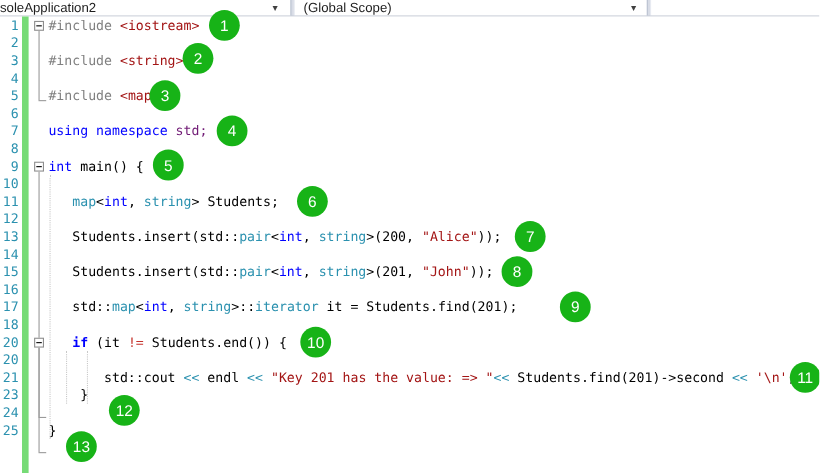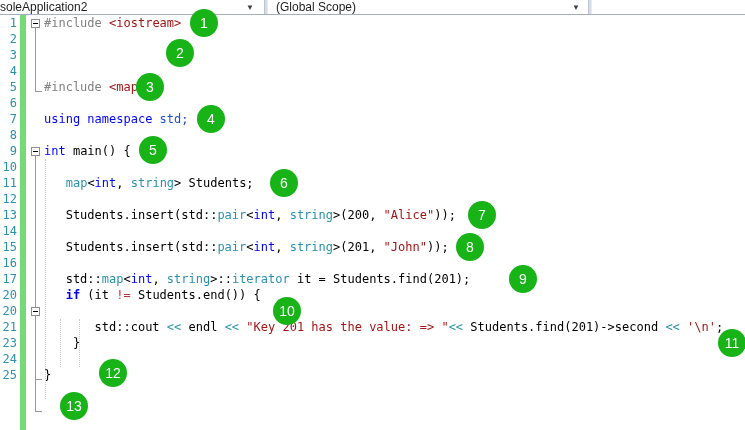--- a/index.html
+++ b/index.html
@@ -54,36 +54,37 @@
         <div class="row">
           <span class="ln">1</span>
           <span class="code"><span style="color: rgb(128, 128, 128);">#include</span><span style="color: rgb(0, 0, 0);"> </span><span style="color: rgb(163, 21, 21);">&lt;iostream&gt;</span></span>
         </div>
         <div class="row">
           <span class="ln">2</span>
           <span class="code"></span>
         </div>
         <div class="row">
           <span class="ln">3</span>
+          <span class="code"><span style="color: rgb(128, 128, 128);">#include</span><span style="color: rgb(0, 0, 0);"> </span><span style="color: rgb(163, 21, 21);">&lt;string&gt;</span></span>
         </div>
         <div class="row">
           <span class="ln">4</span>
           <span class="code"></span>
         </div>
         <div class="row">
           <span class="ln">5</span>
           <span class="code"><span style="color: rgb(128, 128, 128);">#include</span><span style="color: rgb(0, 0, 0);"> </span><span style="color: rgb(163, 21, 21);">&lt;map&gt;</span></span>
         </div>
         <div class="row">
           <span class="ln">6</span>
           <span class="code"></span>
         </div>
         <div class="row">
           <span class="ln">7</span>
-          <span class="code"><span style="color: rgb(0, 0, 255);">using</span><span style="color: rgb(0, 0, 0);"> </span><span style="color: rgb(0, 0, 255);">namespace</span><span style="color: #1d4ed8;"> std;</span></span>
+          <span class="code"><span style="color: rgb(0, 0, 255);">using</span><span style="color: rgb(0, 0, 0);"> </span><span style="color: rgb(0, 0, 255);">namespace</span><span style="color: #701a75;"> std;</span></span>
         </div>
         <div class="row">
           <span class="ln">8</span>
           <span class="code"></span>
         </div>
         <div class="row">
           <span class="ln">9</span>
           <span class="code"><span style="color: rgb(0, 0, 255);">int</span><span style="color: rgb(0, 0, 0);"> main() {</span></span>
         </div>
         <div class="row">
@@ -110,20 +111,24 @@
           <span class="ln">15</span>
           <span class="code"><span style="color: rgb(0, 0, 0);">   Students.insert(std::</span><span style="color: rgb(43, 145, 175);">pair</span><span style="color: rgb(0, 0, 0);">&lt;</span><span style="color: rgb(0, 0, 255);">int</span><span style="color: rgb(0, 0, 0);">, </span><span style="color: rgb(43, 145, 175);">string</span><span style="color: rgb(0, 0, 0);">&gt;(201, </span><span style="color: rgb(163, 21, 21);">"John"</span><span style="color: rgb(0, 0, 0);">));</span></span>
         </div>
         <div class="row">
           <span class="ln">16</span>
           <span class="code"></span>
         </div>
         <div class="row">
           <span class="ln">17</span>
           <span class="code"><span style="color: rgb(0, 0, 0);">   std::</span><span style="color: rgb(43, 145, 175);">map</span><span style="color: rgb(0, 0, 0);">&lt;</span><span style="color: rgb(0, 0, 255);">int</span><span style="color: rgb(0, 0, 0);">, </span><span style="color: rgb(43, 145, 175);">string</span><span style="color: rgb(0, 0, 0);">&gt;::</span><span style="color: rgb(43, 145, 175);">iterator</span><span style="color: rgb(0, 0, 0);"> it = Students.find(201);</span></span>
+        </div>
+        <div class="row">
+          <span class="ln">18</span>
+          <span class="code"></span>
         </div>
         <div class="row">
           <span class="ln">20</span>
           <span class="code"><span style="color: rgb(0, 0, 0);">   </span><span style="color: rgb(0, 0, 255); font-weight: bold;">if</span><span style="color: rgb(0, 0, 0);"> (it </span><span style="color: rgb(197, 51, 45);">!=</span><span style="color: rgb(0, 0, 0);"> Students.end()) {</span></span>
         </div>
         <div class="row">
           <span class="ln">20</span>
           <span class="code"></span>
         </div>
         <div class="row">

